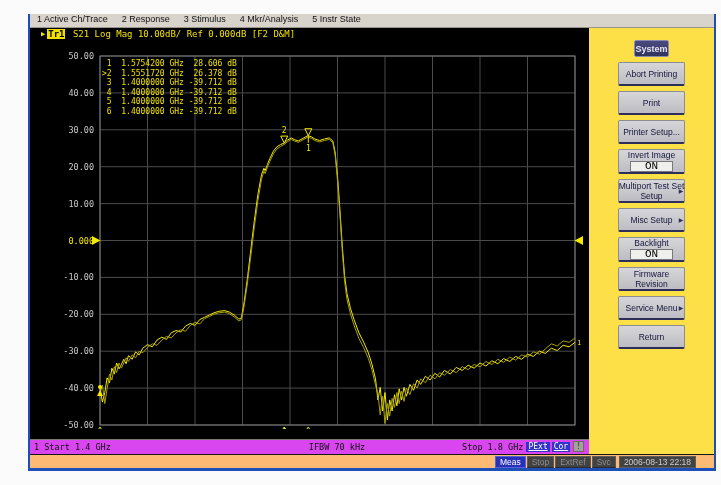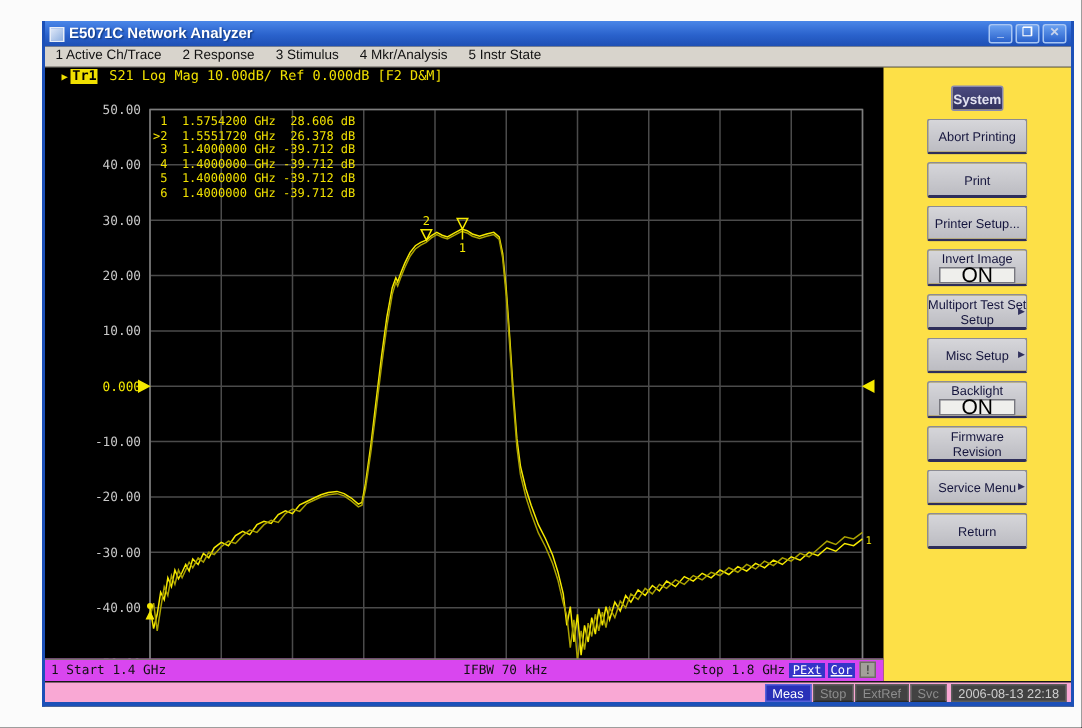--- a/index.html
+++ b/index.html
@@ -41,46 +41,37 @@
   .warnbadge{background:#a3a09a;border:1px solid #6e6b64;color:#333;font-size:8px;line-height:9px;padding:0 2px;}
   
   .softkeys{width:125px;flex:0 0 125px;background:#fde047;display:flex;flex-direction:column;padding-top:12px;box-sizing:border-box;align-items:center;}
   .sk-title{height:15px;flex:0 0 15px;margin:0 1px 5px 1px;background:linear-gradient(180deg,#4a4a80,#32325e);
             border:1px solid #8a8ab0;border-radius:2px;color:#e2e2f0;font-size:9px;font-weight:bold;
             display:flex;align-items:center;justify-content:center;}
   .softkey{height:36px;flex:0 0 24px;margin:0 1px 5px 1px;position:relative;border-radius:2px;box-sizing:border-box;
            background:linear-gradient(180deg,#d6d6da 0%,#bcbcc2 100%);border:1px solid #8c8c94;border-bottom:2px solid #2e2e5a;
            color:#14143c;font-size:8.5px;display:flex;flex-direction:column;align-items:center;justify-content:center;line-height:10px;}
   .softkey.pressed{background:linear-gradient(180deg,#585862,#46464e);color:#fff;border-color:#222;border-bottom-color:#000;}
-  .sk-value{background:#efefec;border:1px solid #77777f;color:#000;font-size:14px;line-height:9px;padding:0 14px;margin-top:1px;}
+  .sk-value{background:#efefec;border:1px solid #77777f;color:#000;font-size:11px;line-height:9px;padding:0 14px;margin-top:1px;font-family:Liberation Mono, monospace;}
   .sk-arrow{position:absolute;right:1px;top:50%;transform:translateY(-50%);font-size:6px;color:#30305c;}
   .sk-filler{flex:1;background:#505050;margin-top:2px;}
   
-  .statusbar{height:13px;flex:0 0 13px;background:#f9a8d4;border-top:1px solid #161616;display:flex;
-             justify-content:flex-end;align-items:center;gap:1px;padding-right:3px;}
+  .statusbar{height:13px;flex:0 0 13px;background:#fdba74;border-top:1px solid #161616;display:flex;
+             justify-content:flex-end;align-items:center;gap:1px;padding-right:18px;}
   .seg{background:#424242;border:1px solid #5c5c5c;border-bottom-color:#2a2a2a;color:#8e8e8e;
        font-size:8.5px;line-height:10px;padding:0 4px;}
   .seg.active{background:#2830b8;color:#fff;border-color:#5560d8;}
   .datetime{background:#424242;border:1px solid #5c5c5c;color:#cccccc;font-size:8.5px;line-height:10px;padding:0 4px;margin-left:2px;}
 </style>
 </head>
 <body>
 
 <div class="page">
   <div class="window">
 
-    <div class="titlebar">
-      <span class="app-icon"></span>
-      <span class="wtitle">E5071C Network Analyzer</span>
-      <span class="winbtns">
-        <span class="winbtn">_</span>
-        <span class="winbtn">❐</span>
-        <span class="winbtn dim">✕</span>
-      </span>
-    </div>
 
     <div class="menubar" id="menubar">
         <span class="mitem">1 Active Ch/Trace</span>
         <span class="mitem">2 Response</span>
         <span class="mitem">3 Stimulus</span>
         <span class="mitem">4 Mkr/Analysis</span>
         <span class="mitem">5 Instr State</span>
       </div>
 
     <div class="content">

